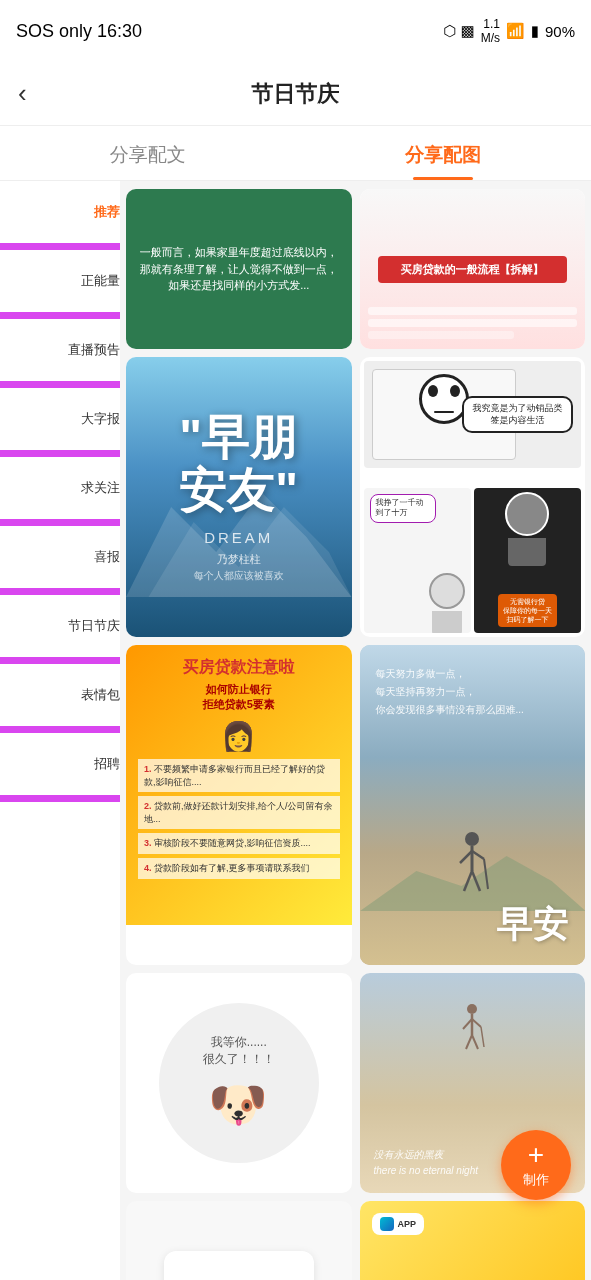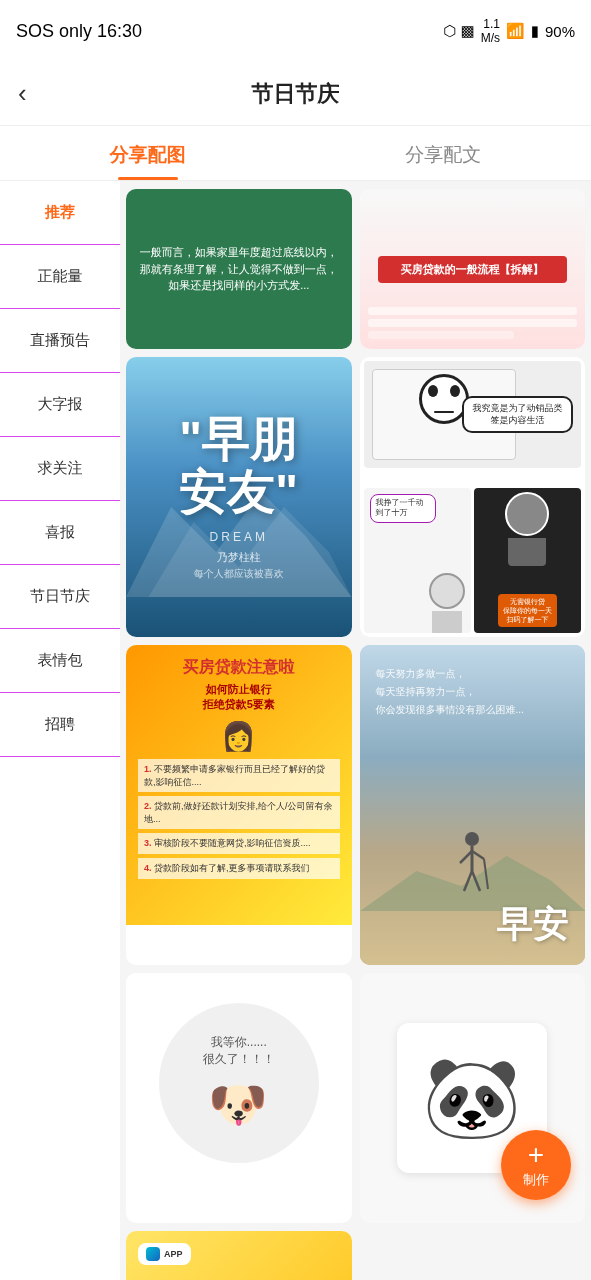--- a/index.html
+++ b/index.html
@@ -105,25 +105,25 @@
 
     
     .sidebar {
       width: 120px;
       min-height: 1100px;
       background: #fff;
       flex-shrink: 0;
     }
     .sidebar-item {
       padding: 22px 0;
-      text-align: center;
-      font-size: 15px;
+      text-align: right;
+      font-size: 13px;
       color: #333;
       cursor: pointer;
-      border-bottom: 1px solid #d946ef;
+      border-bottom: 7px solid #d946ef;
     }
     .sidebar-item.active {
       color: #ff6a1a;
       font-weight: 600;
     }
 
     
     .content-grid {
       flex: 1;
       padding: 8px 6px;
@@ -418,25 +418,25 @@
     <span>90%</span>
   </div>
 </div>
 
 <div class="header">
   <span class="header-back">‹</span>
   <span class="header-title">节日节庆</span>
 </div>
 
 <div class="tab-bar">
+  <div class="tab-item">
+    <span>分享配文</span>
+  </div>
   <div class="tab-item active">
     <span>分享配图</span>
-  </div>
-  <div class="tab-item">
-    <span>分享配文</span>
   </div>
 </div>
 
 <div class="main-layout">
 
   <div class="sidebar">
     <div class="sidebar-item active">
       <span>推荐</span>
     </div>
     <div class="sidebar-item">
@@ -493,21 +493,21 @@
           <svg viewBox="0 0 200 80" width="100%" height="100%" preserveAspectRatio="none">
             <polygon points="0,80 40,20 80,50 120,10 160,40 200,80" fill="rgba(255,255,255,0.15)"></polygon>
             <polygon points="20,80 60,30 100,60 140,20 180,50 200,80" fill="rgba(255,255,255,0.1)"></polygon>
           </svg>
         </div>
         <div style="position:absolute; top:0; left:0; right:0; bottom:0; display:flex; flex-direction:column; align-items:center; justify-content:center; z-index:2;">
           <div class="morning" style="font-size:48px; color:#fff; font-weight:900; text-align:center; line-height:1.1; text-shadow:2px 2px 8px rgba(0,0,0,0.4);">
             <span>"早朋</span><br>
             <span>安友"</span>
           </div>
-          <div style="font-size:12px; color:rgba(255,255,255,0.8); margin-top:12px; letter-spacing:3px;">DREAM</div>
+          <div style="font-size:15px; color:rgba(255,255,255,0.8); margin-top:12px; letter-spacing:3px;">DREAM</div>
           <div style="font-size:11px; color:rgba(255,255,255,0.8); margin-top:6px;">乃梦柱柱</div>
           <div style="font-size:10px; color:rgba(255,255,255,0.7); margin-top:2px;">每个人都应该被喜欢</div>
         </div>
       </div>
     </div>
 
     <div class="card card-wrapper">
       <div class="card-manga">
 
         <div class="manga-top" style="background:#eee; flex:1; border-radius:4px; display:flex; align-items:center; justify-content:flex-end; padding:8px; position:relative;">
@@ -605,20 +605,39 @@
 
     <div class="card card-wrapper">
       <div class="card-dog" style="height:220px; background:#fff;">
         <div class="dog-circle" style="width:160px; height:160px; border-radius:50%; background:#f0f0f0; display:flex; flex-direction:column; align-items:center; justify-content:center; text-align:center; padding:16px;">
           <div class="dog-text" style="font-size:12px; color:#555; margin-bottom:8px; font-weight:500;">我等你......<br>很久了！！！</div>
           <div class="dog-emoji" style="font-size:48px;">🐶</div>
         </div>
       </div>
     </div>
 
+    <div class="card card-wrapper">
+      <div class="card-mountain2" style="height:220px; background:linear-gradient(180deg, #b8ccdc 0%, #d4c4a0 60%, #e8d8b8 100%); display:flex; flex-direction:column; justify-content:flex-end; padding:14px; position:relative;">
+
+        <div style="position:absolute; top:30px; left:50%; transform:translateX(-50%);">
+          <svg width="30" height="50" viewBox="0 0 30 50">
+            <circle cx="15" cy="6" r="5" fill="#8a7060"></circle>
+            <line x1="15" y1="11" x2="15" y2="32" stroke="#8a7060" stroke-width="2.5"></line>
+            <line x1="15" y1="16" x2="6" y2="26" stroke="#8a7060" stroke-width="2"></line>
+            <line x1="15" y1="16" x2="24" y2="24" stroke="#8a7060" stroke-width="2"></line>
+            <line x1="15" y1="32" x2="9" y2="46" stroke="#8a7060" stroke-width="2"></line>
+            <line x1="15" y1="32" x2="21" y2="46" stroke="#8a7060" stroke-width="2"></line>
+            <line x1="24" y1="24" x2="27" y2="44" stroke="#8a7060" stroke-width="1.5"></line>
+          </svg>
+        </div>
+        <div class="mountain2-quote" style="color:rgba(255,255,255,0.9); font-size:10px; font-style:italic; line-height:1.6;">
+          没有永远的黑夜<br>there is no eternal night
+        </div>
+      </div>
+    </div>
 
     <div class="card card-wrapper">
       <div class="card-panda" style="height:250px; background:#f8f8f8; display:flex; align-items:center; justify-content:center;">
         <div style="width:150px; height:150px; border-radius:12px; background:#fff; display:flex; align-items:center; justify-content:center; font-size:80px; box-shadow:0 2px 8px rgba(0,0,0,0.1);">
           <span>🐼</span>
         </div>
       </div>
     </div>
 
     <div class="card card-wrapper">

